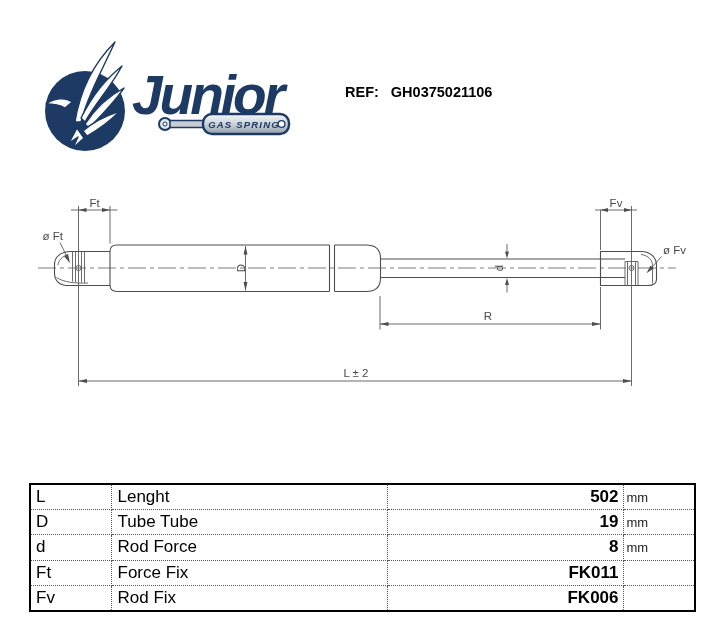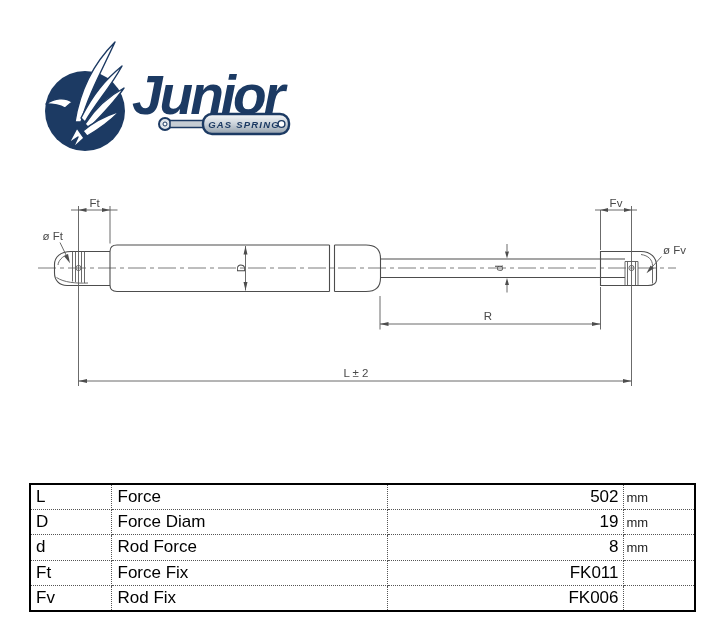--- a/index.html
+++ b/index.html
@@ -19,21 +19,21 @@
   .drawing-svg .arr{fill:#4d4d4d;stroke:none;}
   .drawing-svg text{fill:#4a4a4a;stroke:none;font-family:"Liberation Sans",sans-serif;
                     font-size:11.5px;}
   
   .spec-table{position:absolute;left:29px;top:483px;border-collapse:collapse;
               table-layout:fixed;width:665px;border:2px solid #000;}
   .spec-table td{border:1px dotted #555;font-size:17px;color:#000;height:24.2px;
                  padding:0;white-space:nowrap;overflow:hidden;}
   .spec-table td.sym{padding-left:5px;}
   .spec-table td.name{padding-left:6px;}
-  .spec-table td.val{text-align:right;padding-right:4px;}
+  .spec-table td.val{text-align:right;padding-right:4px;font-weight:bold;}
   .spec-table td.unit{font-size:13px;padding-left:3px;color:#222;margin-top:30px;}
 </style>
 </head>
 <body>
 
 <div class="page">
 
   <svg class="logo-svg" width="290" height="122" viewBox="0 0 290 122">
     <defs>
       <linearGradient id="metal" x1="0" y1="0" x2="0" y2="1">
@@ -58,20 +58,23 @@
     <g>
       <circle cx="140" cy="92" r="6" fill="#dfe4e8" stroke="#1c3a63" stroke-width="2"></circle>
       <circle cx="140" cy="92" r="2" fill="#ffffff" stroke="#1c3a63" stroke-width="1"></circle>
       <rect x="145" y="88.5" width="36" height="7" fill="#c6cdd4" stroke="#1c3a63" stroke-width="1.5"></rect>
       <rect x="178" y="82" width="86" height="20" rx="9" fill="url(#metal)" stroke="#1c3a63" stroke-width="2.4"></rect>
       <circle cx="256.5" cy="92" r="3.4" fill="#ffffff" stroke="#1c3a63" stroke-width="1.4"></circle>
       <text x="219" y="95.8" font-size="9.5" font-weight="bold" font-style="italic" fill="#1c3a63" letter-spacing="1.2" text-anchor="middle" font-family="Liberation Sans, sans-serif">GAS SPRING</text>
     </g>
   </svg>
 
+  <div class="ref-line">
+    <span>REF:</span><span class="ref-value">GH0375021106</span>
+  </div>
 
   <svg class="drawing-svg" width="726" height="200" viewBox="0 195 726 200">
 
     <line class="cl" x1="38" y1="268" x2="676" y2="268" stroke-dasharray="18 4 4 4"></line>
 
     <g>
       <path d="M88,251.5 L71,251.5 C60,251.5 54.5,257.5 54.5,264.5 L54.5,273 C54.5,280 59,285.5 67,285.5 L88,285.5"></path>
       <path class="thin" d="M68,254.5 C62,256.5 58.5,260.5 58,265"></path>
       <path class="thin" d="M56.5,277.5 C64,282.5 76,283.5 88,283"></path>
       <path d="M85,251.5 H110 M85,285.5 H110"></path>
@@ -162,27 +165,27 @@
   <table class="spec-table">
     <colgroup>
         <col style="width:81px">
         <col style="width:276px">
         <col style="width:236px">
         <col style="width:72px">
       </colgroup>
     <tbody>
       <tr>
         <td class="sym">L</td>
-        <td class="name">Force</td>
+        <td class="name">Lenght</td>
         <td class="val">502</td>
         <td class="unit">mm</td>
       </tr>
       <tr>
         <td class="sym">D</td>
-        <td class="name">Force Diam</td>
+        <td class="name">Tube Tube</td>
         <td class="val">19</td>
         <td class="unit">mm</td>
       </tr>
       <tr>
         <td class="sym">d</td>
         <td class="name">Rod Force</td>
         <td class="val">8</td>
         <td class="unit">mm</td>
       </tr>
       <tr>

